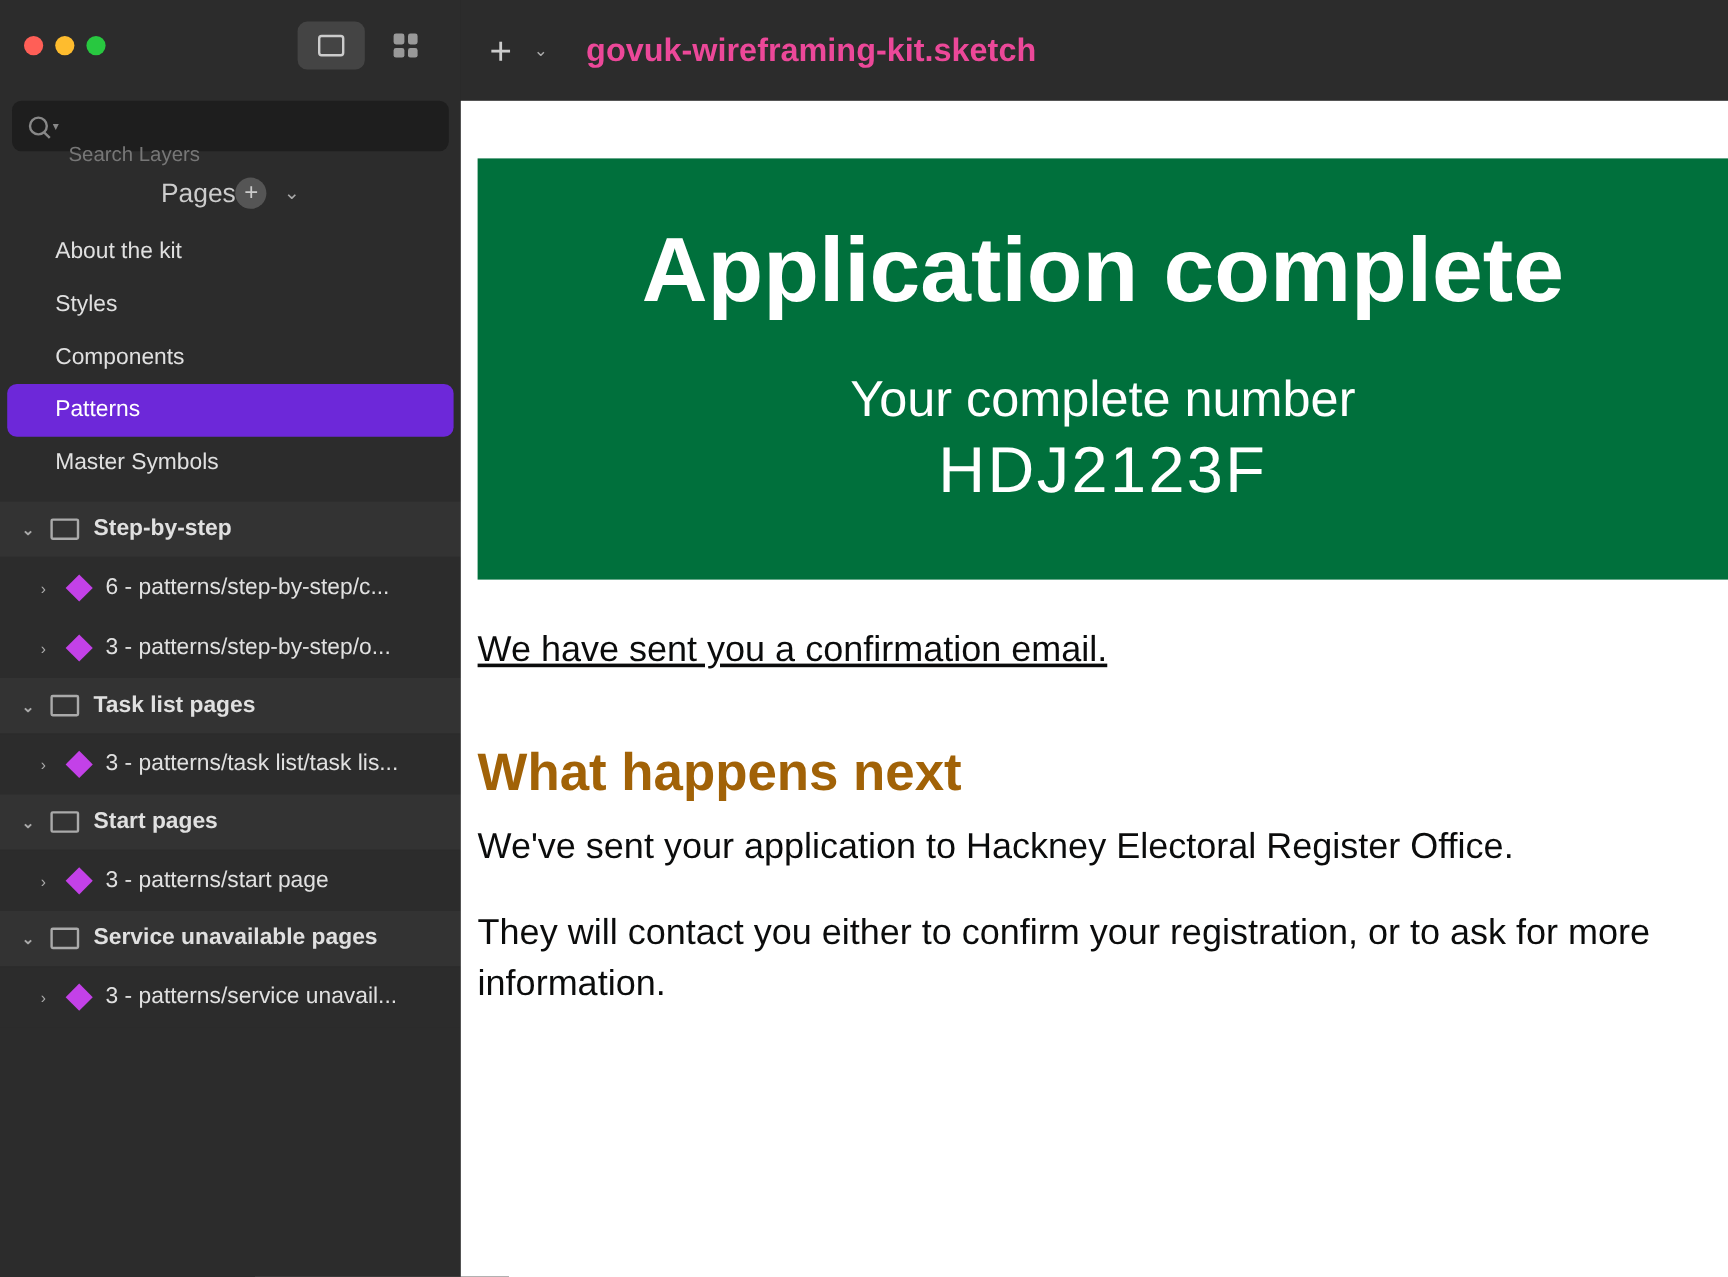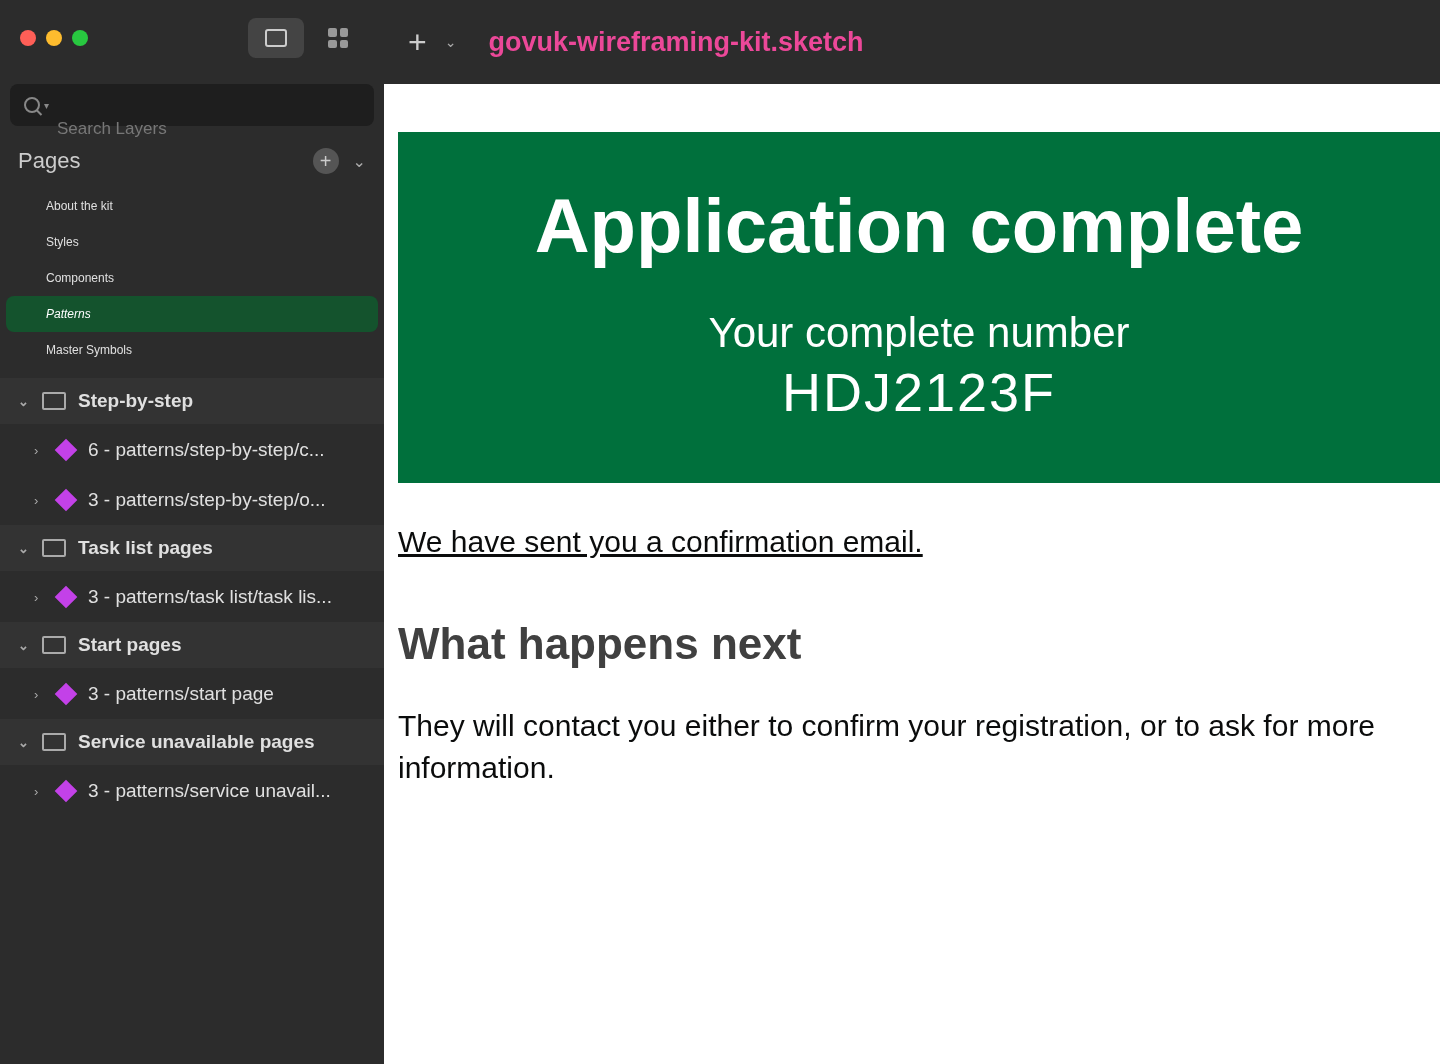--- a/index.html
+++ b/index.html
@@ -118,21 +118,21 @@
       font-size: 17px;
       flex: 1;
       margin-top: 48px;
     }
     .search input::placeholder {
       color: #777;
     }
     .pages-header {
       display: flex;
       align-items: center;
-      justify-content: space-between;
+      justify-content: center;
       padding: 14px 18px;
       color: #ccc;
     }
     .pages-title {
       font-size: 22px;
       font-weight: 500;
     }
     .pages-actions {
       display: flex;
       align-items: center;
@@ -150,28 +150,27 @@
       font-size: 20px;
       line-height: 1;
     }
     .collapse-caret {
       color: #aaa;
       font-size: 16px;
     }
     .page-item {
       padding: 11px 40px;
       color: #e0e0e0;
-      font-size: 12px;
+      font-size: 19px;
       margin: 0 6px;
       border-radius: 8px;
     }
     .page-item.selected {
-      background: #14532d;
+      background: #6d28d9;
       color: #fff;
-      font-style: italic;
     }
     .layer-group {
       background: #333;
       padding: 12px 18px;
       display: flex;
       align-items: center;
       gap: 12px;
       color: #e0e0e0;
       font-size: 19px;
       font-weight: 600;
@@ -280,23 +279,23 @@
     }
     .body-text {
       font-size: 30px;
       color: #0b0c0c;
       margin-top: 42px;
       text-decoration: underline;
     }
     .h2 {
       font-size: 44px;
       font-weight: 700;
-      color: #404040;
+      color: #a16207;
       margin-top: 60px;
-      margin-bottom: 36px;
+      margin-bottom: 16px;
     }
     .para {
       font-size: 30px;
       color: #0b0c0c;
       margin-bottom: 30px;
       line-height: 1.4;
     }
   </style>
 </head>
 <body>
@@ -407,15 +406,16 @@
   </div>
 
   <div class="canvas">
     <div class="panel">
       <div class="panel-title">Application complete</div>
       <div class="panel-ref-label">Your complete number</div>
       <div class="panel-ref">HDJ2123F</div>
     </div>
     <div class="body-text">We have sent you a confirmation email.</div>
     <div class="h2">What happens next</div>
+    <div class="para">We've sent your application to Hackney Electoral Register Office.</div>
     <div class="para">They will contact you either to confirm your registration, or to ask for more information.</div>
   </div>
 </div>
 
 </body></html>

